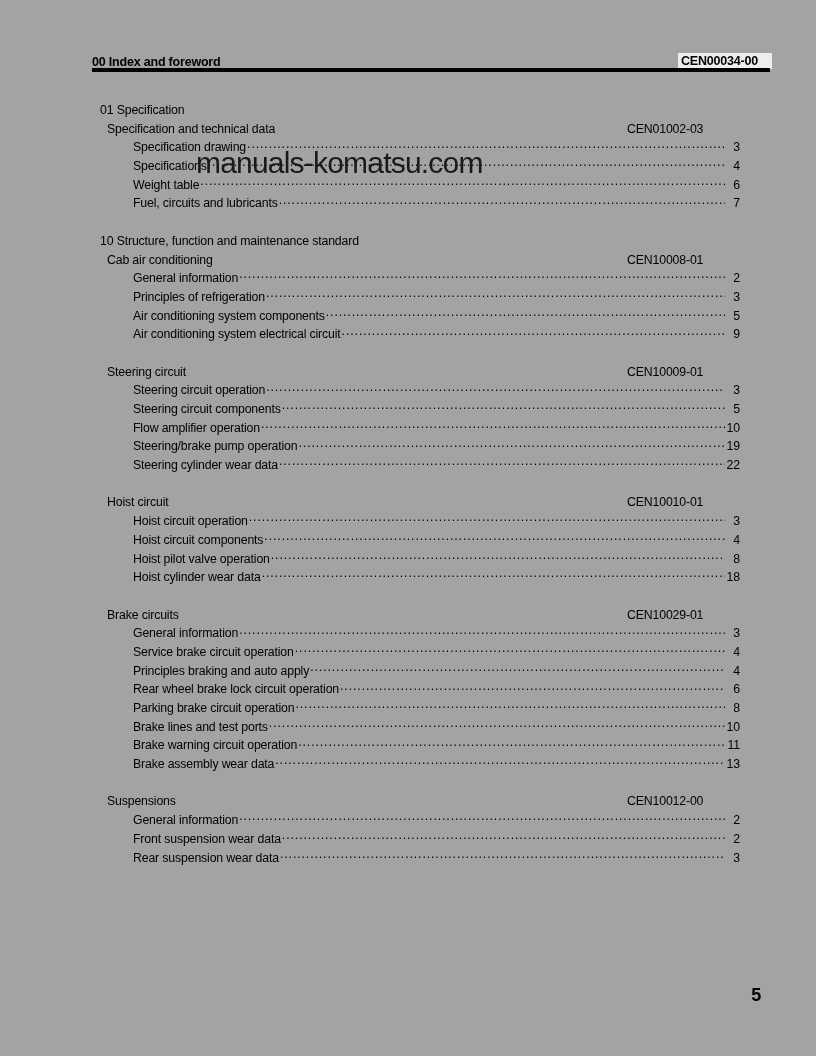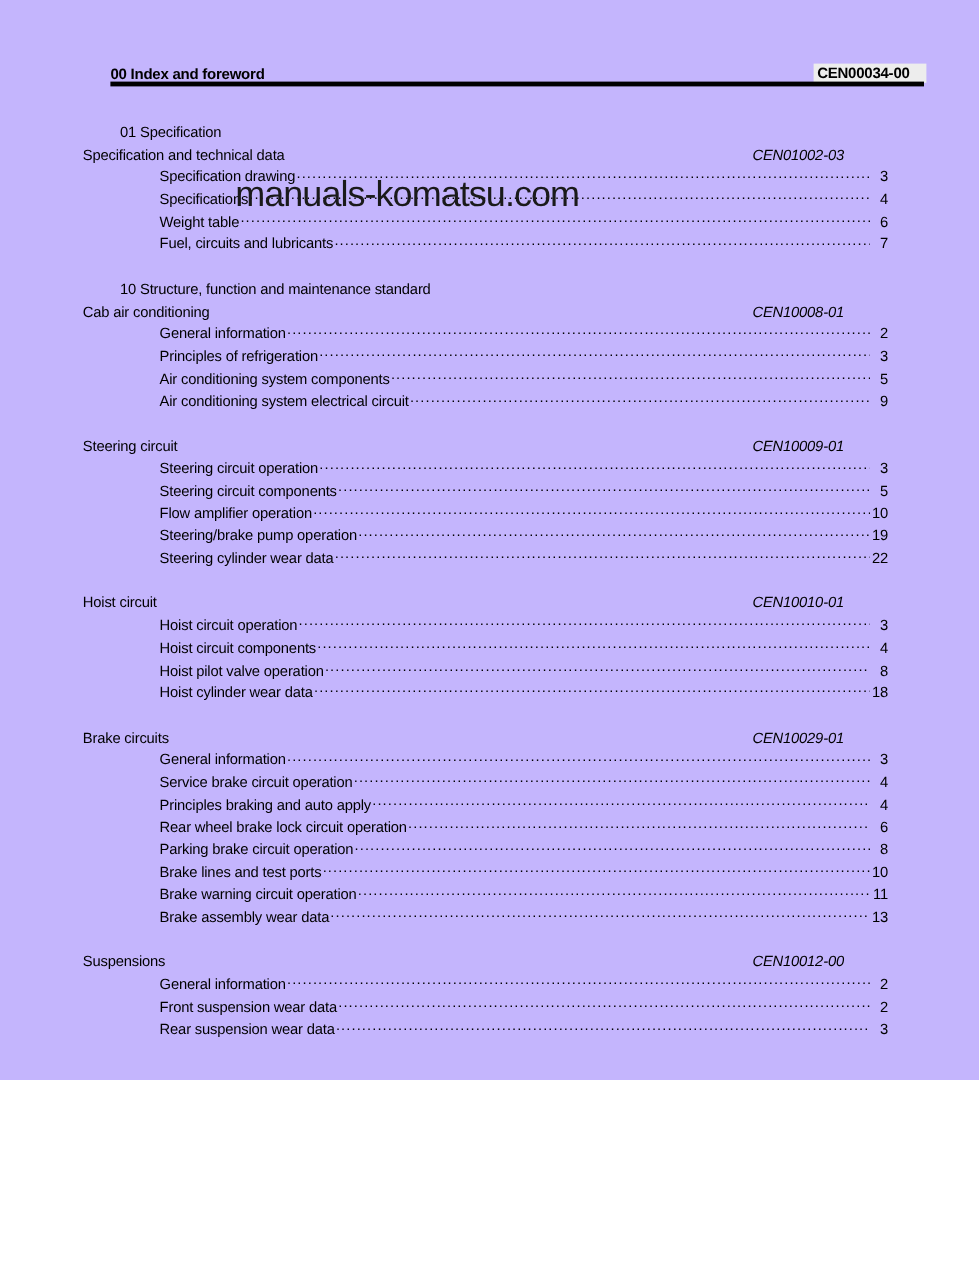--- a/index.html
+++ b/index.html
@@ -8,22 +8,22 @@
     padding: 0;
     background: #ffffff;
   }
   body {
     font-family: "Liberation Sans", sans-serif;
     color: #000000;
   }
   .page {
     position: relative;
     width: 816px;
-    height: 900px;
-    background: #c4b5fd;
+    height: 1056px;
+    background: #a3a3a3;
     overflow: hidden;
     box-sizing: border-box;
   }
 
   
   .page-header {
     position: absolute;
     left: 92px;
     top: 50px;
     width: 678px;
@@ -81,35 +81,34 @@
   .toc-line.spacer {
     height: 18.7px;
   }
 
   
   .lvl-section {
     padding-left: 100px;
   }
   
   .lvl-group {
-    padding-left: 69px;
+    padding-left: 107px;
   }
   
   .lvl-entry {
     padding-left: 133px;
     padding-right: 76px;
   }
   .group-name {
     white-space: nowrap;
   }
   .group-code {
     position: absolute;
     left: 627px;
     white-space: nowrap;
-    font-style: italic;
   }
 
   .entry-inner {
     display: flex;
     align-items: baseline;
     width: 100%;
   }
   .entry-title {
     white-space: nowrap;
     flex: 0 0 auto;

